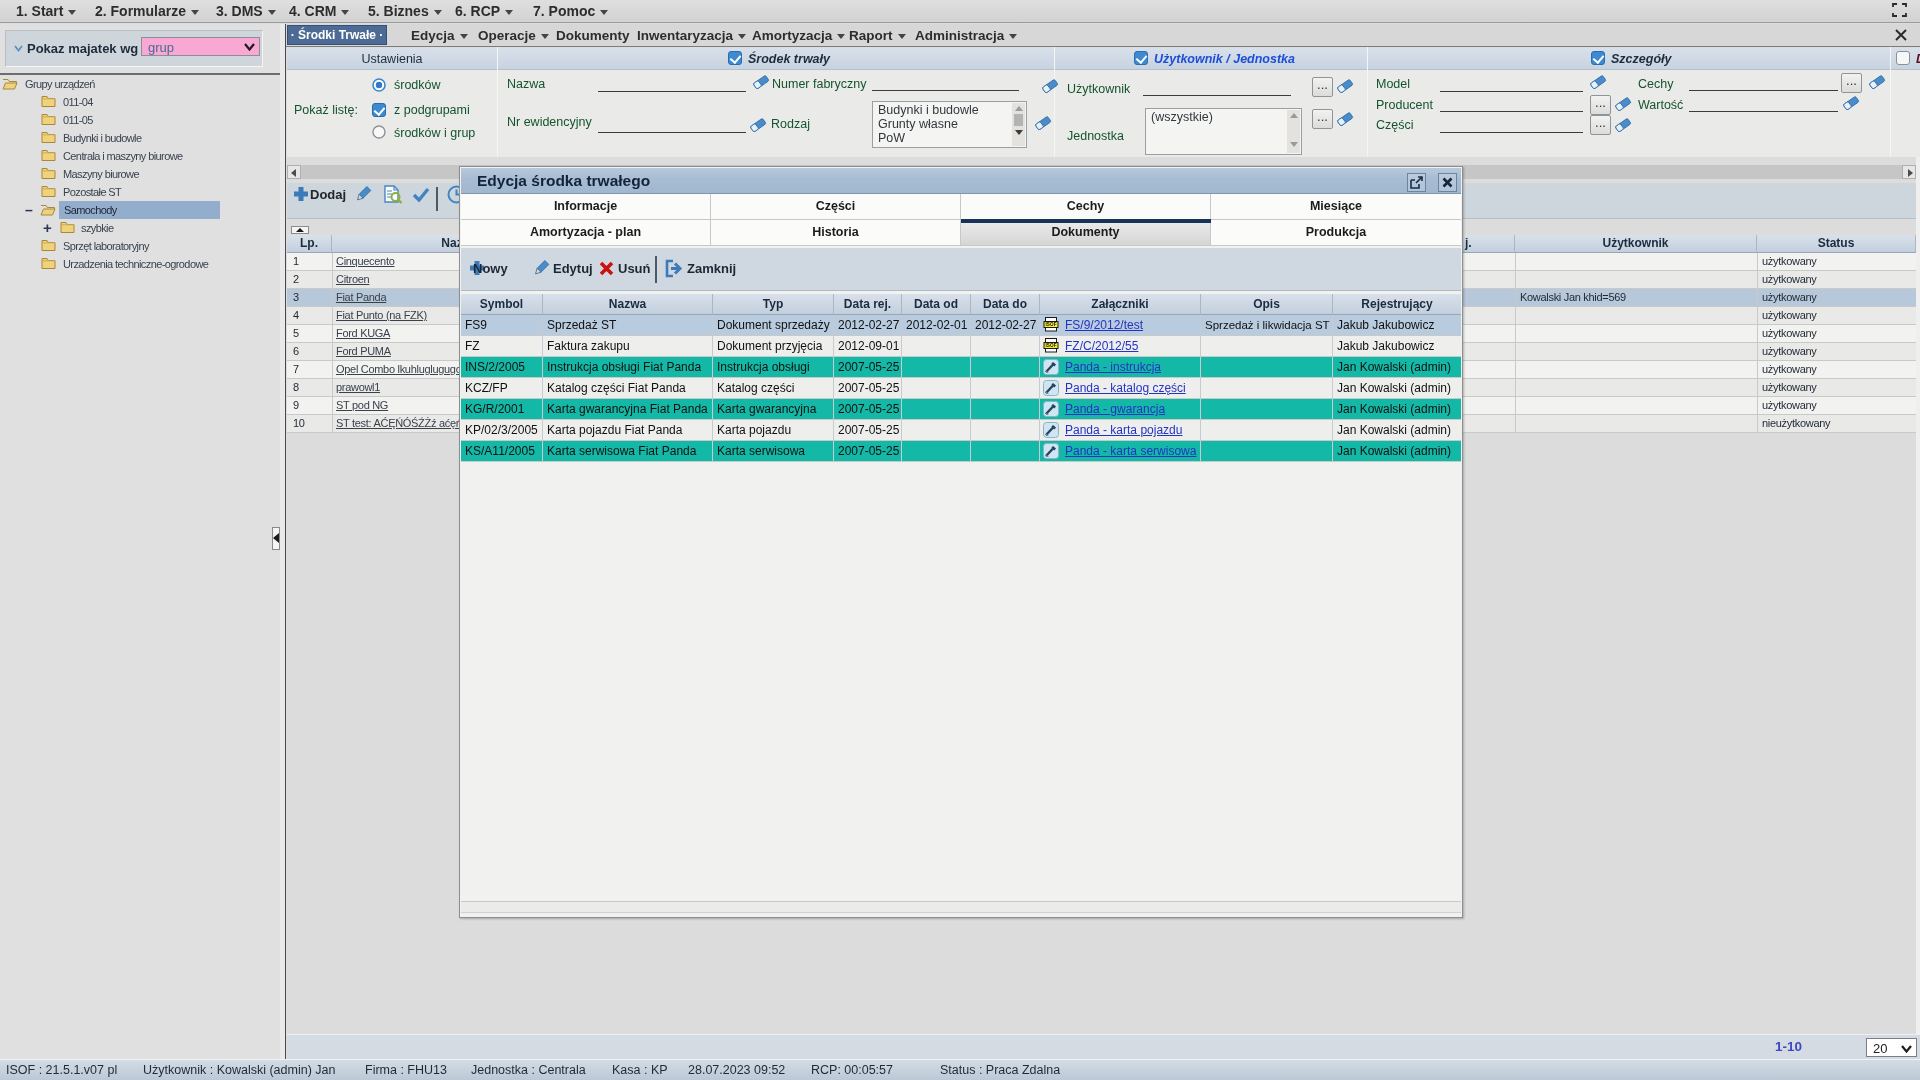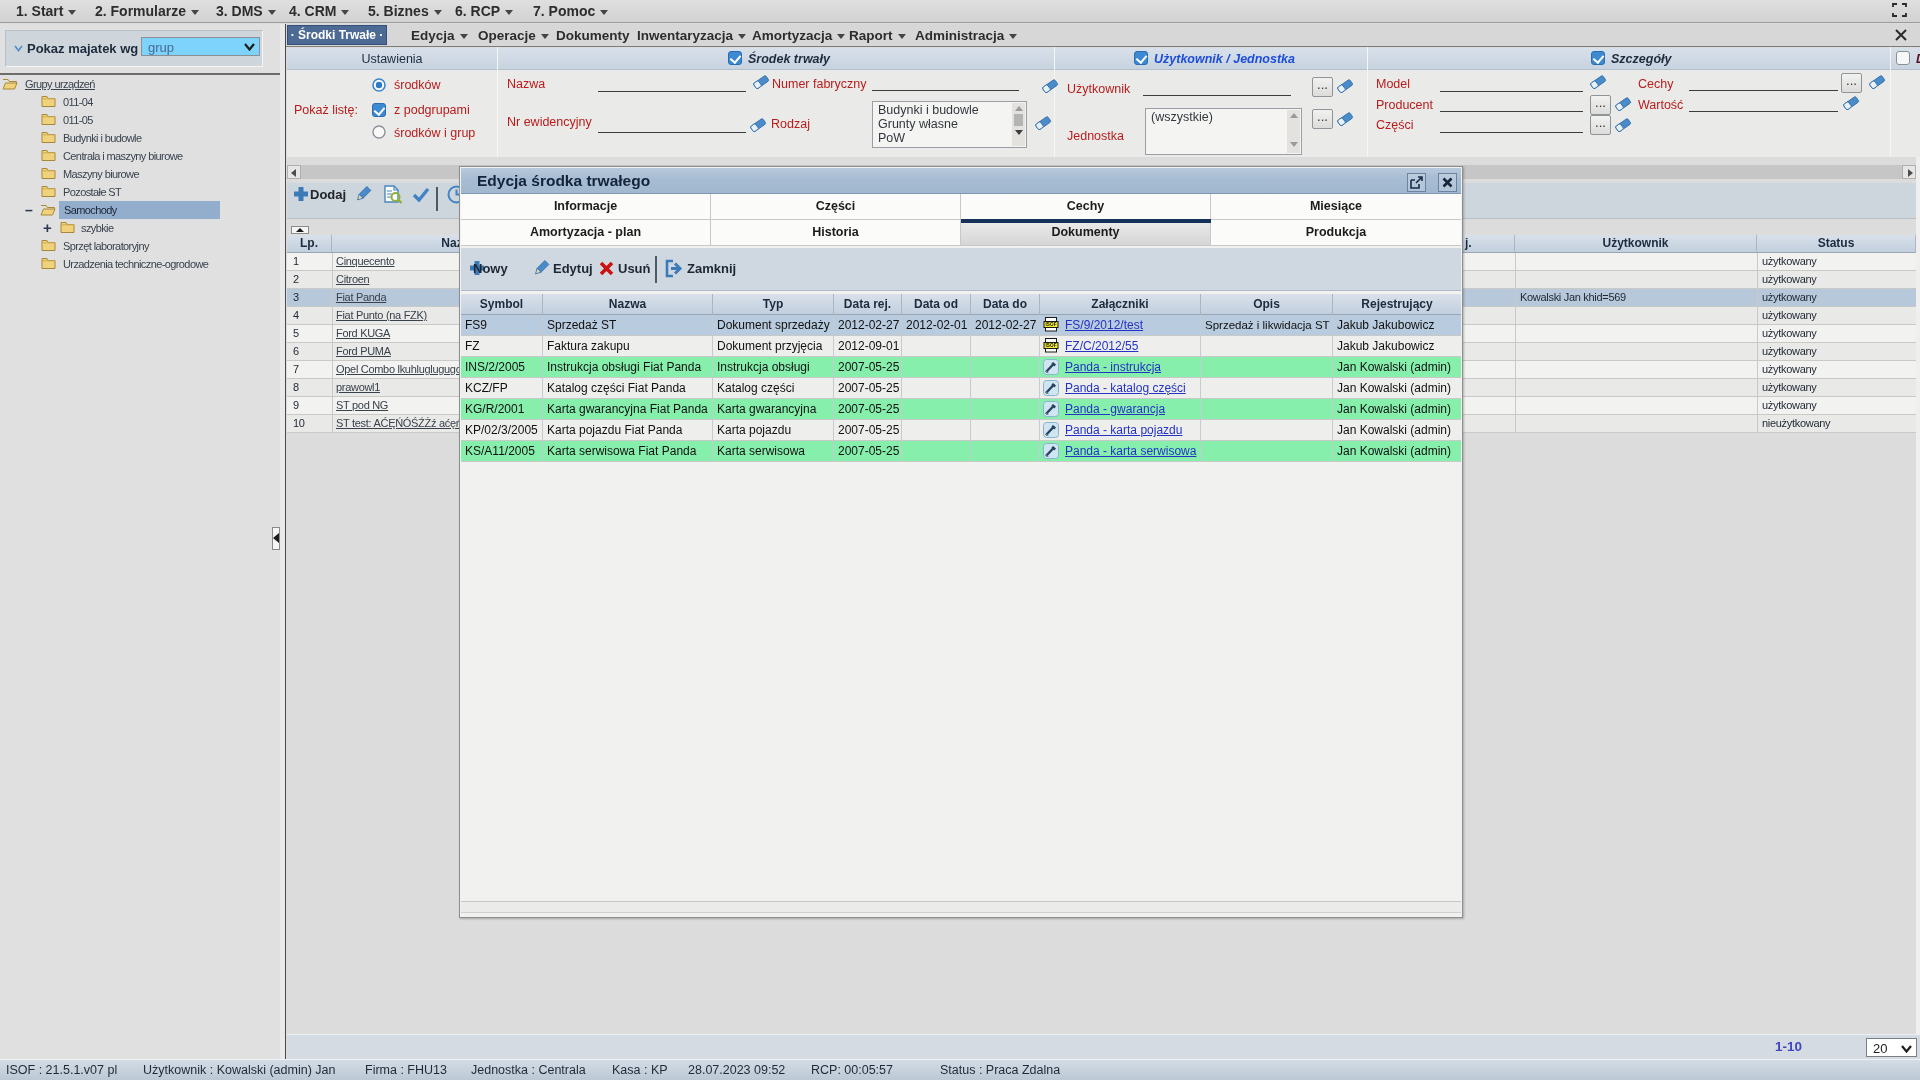--- a/index.html
+++ b/index.html
@@ -22,21 +22,21 @@
 #lpline { position:absolute; left:0px; top:49px; width:286px; height:2px; background:#6d6d6d; }
 .trow { position:absolute; height:18px; line-height:18px; color:#3a4350; font-size:11px; letter-spacing:-0.6px; white-space:nowrap; }
 .sel-tree { background:#93aecd; }
 
 #split { left:280px; top:24px; width:6px; height:1035px; background:#e9e9e9; border-right:1.5px solid #4a4a4a; }
 #splitbtn { left:272px; top:527px; width:8px; height:23px; background:#f5f5f5; border:1px solid #8a8a8a; }
 
 #content { left:287px; top:47px; width:1633px; height:987px; background:#dcdcdc; }
 .sechead { position:absolute; top:1px; height:22px; background:linear-gradient(#d8e0ea,#c8d3e0); border-bottom:1px solid #b3bfcc; text-align:center; font-weight:normal; color:#1e2c3e; font-size:12.5px; line-height:22px; }
 .secbody { position:absolute; top:23px; height:87px; background:#eaeae8; }
-.lbl { position:absolute; color:#b91c1c; font-size:12.5px; white-space:nowrap; }
+.lbl { position:absolute; color:#14532d; font-size:12.5px; white-space:nowrap; }
 .iline { position:absolute; border-bottom:1px solid #3c3c3c; }
 .dots { position:absolute; width:21px; height:20px; background:linear-gradient(#f2f2f0,#dcdcda); border:1px solid #8f9499; border-radius:2px; text-align:center; line-height:14px; font-size:13px; color:#333; }
 .lbox { position:absolute; background:#f4f4f3; border:1px solid #999fa5; }
 .cbx { position:absolute; width:14px; height:14px; background:#3e8ad2; border:1px solid #2a6cb0; border-radius:3px; }
 .cbx:after { content:""; position:absolute; left:3px; top:1px; width:5px; height:8px; border:solid #fff; border-width:0 2px 2px 0; transform:rotate(40deg); }
 .cbxu { position:absolute; width:14px; height:14px; background:#f6f8f8; border:1px solid #8a9096; border-radius:3px; }
 .vdiv { position:absolute; top:0; width:1px; height:110px; background:#c2c2c0; border-right:1px solid #f6f6f4; }
 
 .th { position:absolute; background:linear-gradient(#d9e1ea,#c2cfde); border-right:1px solid #aab6c4; border-bottom:1px solid #9aa6b4; font-weight:bold; color:#1c2b3e; text-align:center; line-height:17px; font-size:12px; }
 .row { position:absolute; height:18px; line-height:17px; border-bottom:1px solid #c9c9c8; font-size:11px; letter-spacing:-0.3px; color:#1f2733; white-space:nowrap; overflow:hidden; }
@@ -58,21 +58,21 @@
 .mtbtn { position:absolute; top:5px; width:19px; height:19px; border:1px solid #6c84a2; background:rgba(255,255,255,0.18); }
 .mtab { position:absolute; width:250px; height:26px; background:#fbfbfa; border-right:1px solid #c8c8c8; border-bottom:1px solid #c8c8c8; text-align:center; line-height:25px; font-weight:bold; font-size:12.5px; color:#1b1b1b; }
 #mtoolbar { position:absolute; left:1px; top:81px; width:1000px; height:43px; background:#cfd8e1; border-bottom:1px solid #aebac8; }
 #mtoolbar .tl { position:absolute; top:13px; font-size:13px; font-weight:bold; color:#1d2733; }
 .mth { position:absolute; top:127px; height:21px; background:linear-gradient(#d9e1ea,#c2cfde); border-right:1px solid #aab6c4; border-bottom:1px solid #9aa6b4; font-weight:bold; color:#1c2b3e; text-align:center; line-height:20px; font-size:12px; }
 .mrow { position:absolute; height:21px; line-height:20px; font-size:12px; color:#111; white-space:nowrap; }
 a.lnk { color:#2433c4; text-decoration:underline; }
 .mrow .c { position:absolute; top:0; height:21px; border-right:1px solid #c6cbd1; border-bottom:1px solid #c9c9c8; padding:0 4px; overflow:hidden; }
 .mc1{left:1px;width:82px} .mc2{left:83px;width:170px} .mc3{left:253px;width:121px} .mc4{left:374px;width:68px} .mc5{left:442px;width:69px} .mc6{left:511px;width:69px} .mc7{left:580px;width:161px} .mc8{left:741px;width:132px} .mc9{left:873px;width:128px;border-right:none !important}
 .mrow.e .c { background:#eeeeed; }
-.mrow.o .c { background:#86efac; }
+.mrow.o .c { background:#14b8a6; }
 .mrow.s .c { background:#b9cbde; }
 .att { position:absolute; left:3px; top:2px; }
 .mlk { margin-left:21px; }
 </style>
 </head>
 <body>
 <div class="abs" id="topmenu">
   <span class="mi" style="left:16px">1. Start<span class="tri"></span></span>
   <span class="mi" style="left:95px">2. Formularze<span class="tri"></span></span>
   <span class="mi" style="left:216px">3. DMS<span class="tri"></span></span>
@@ -96,30 +96,30 @@
   <svg style="position:absolute;left:1895px;top:5px" width="12" height="12" viewBox="0 0 12 12">
       <path d="M1 1 L11 11 M11 1 L1 11" stroke="#2b2b2b" stroke-width="2"></path>
     </svg>
 </div>
 <div class="abs" id="leftpanel">
   <div id="lpbox">
     <svg style="position:absolute;left:8px;top:14px" width="9" height="7" viewBox="0 0 9 7">
         <path d="M1 1 L4.5 5.5 L8 1" fill="none" stroke="#5b90c8" stroke-width="1.8"></path>
       </svg>
     <span style="position:absolute;left:21px;top:10px;font-size:13px;font-weight:bold;color:#1d2b3c">Pokaz majatek wg</span>
-    <div style="position:absolute;left:135px;top:6px;width:119px;height:19px;background:#7dd3fc;border:1px solid #8a9096">
+    <div style="position:absolute;left:135px;top:6px;width:119px;height:19px;background:#f9a8d4;border:1px solid #8a9096">
       <span style="position:absolute;left:6px;top:2px;color:#4a6b95;font-size:13px">grup</span>
       <svg style="position:absolute;right:4px;top:5px" width="11" height="8" viewBox="0 0 11 8">
           <path d="M1 1 L5.5 6.5 L10 1" fill="none" stroke="#1c1c1c" stroke-width="2.2"></path>
         </svg>
     </div>
   </div>
   <div id="lpline"></div>
 
-  <div class="trow" style="left:25px;top:51px;text-decoration:underline;">Grupy urządzeń</div>
+  <div class="trow" style="left:25px;top:51px;">Grupy urządzeń</div>
   <div class="trow" style="left:63px;top:69px;">011-04</div>
   <div class="trow" style="left:63px;top:87px;text-align:center;">011-05</div>
   <div class="trow" style="left:63px;top:105px;">Budynki i budowle</div>
   <div class="trow" style="left:63px;top:123px;">Centrala i maszyny biurowe</div>
   <div class="trow" style="left:63px;top:141px;">Maszyny biurowe</div>
   <div class="trow" style="left:63px;top:159px;">Pozostałe ST</div>
   <div class="trow sel-tree" style="left:59px;top:177px;width:161px;padding-left:5px;color:#20293a">Samochody</div>
   <div class="trow" style="left:81px;top:195px;">szybkie</div>
   <div class="trow" style="left:63px;top:213px;">Sprzęt laboratoryjny</div>
   <div class="trow" style="left:63px;top:231px;">Urzadzenia techniczne-ogrodowe</div>

